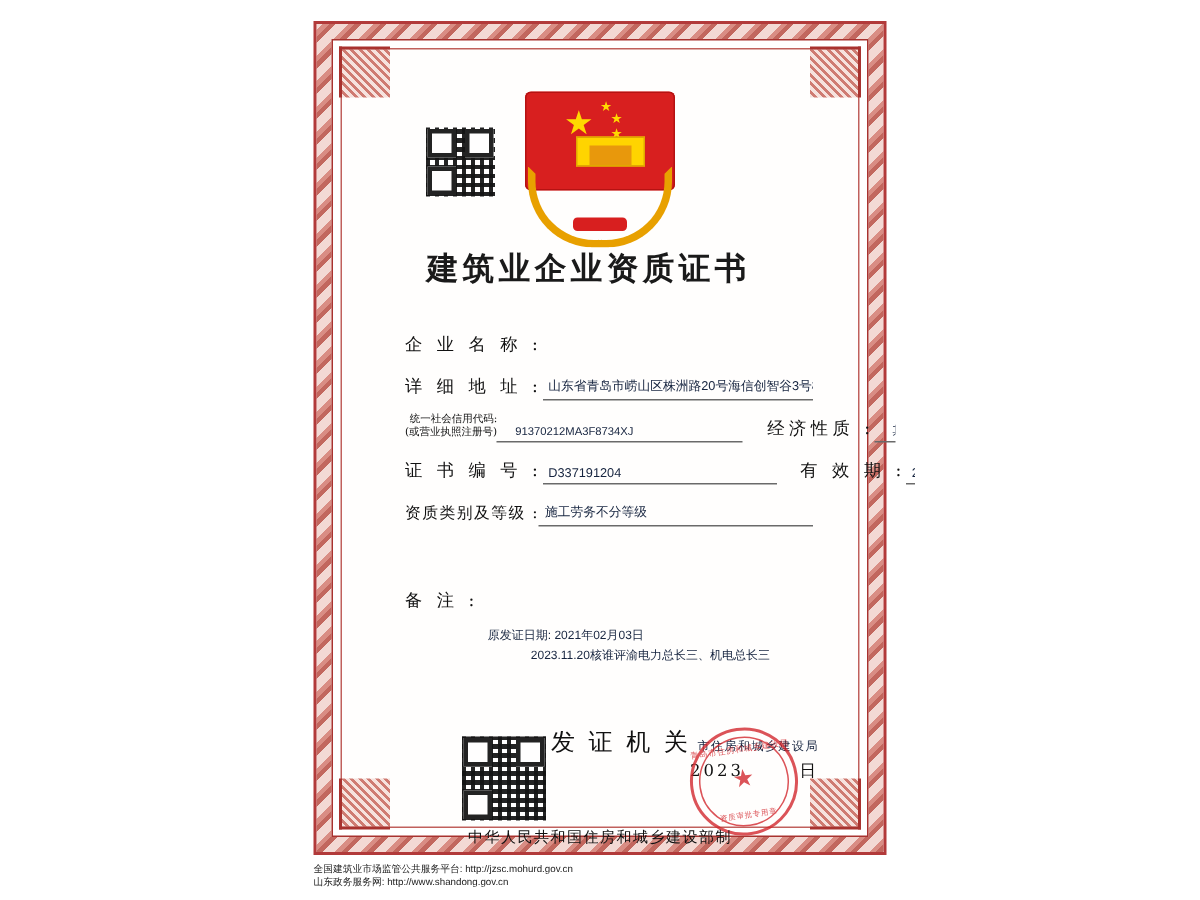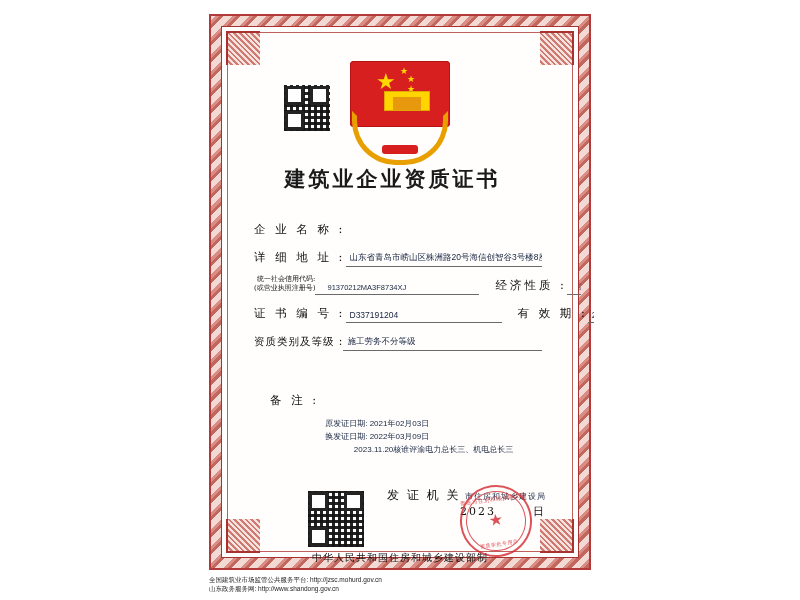--- a/index.html
+++ b/index.html
@@ -193,21 +193,21 @@
     font-family: "DejaVu Serif", serif;
     font-size: 21px;
     letter-spacing: 3px;
     color: #1a1a1a;
     font-weight: bold;
   }
 
   
   .fields {
     position: absolute;
-    left: 26px;
+    left: 42px;
     right: 30px;
     top: 182px;
   }
   .row {
     position: relative;
     min-height: 24px;
     margin-bottom: 4px;
     display: flex;
     align-items: flex-end;
   }
@@ -270,21 +270,21 @@
   
   .issuer {
     position: absolute;
     left: 0;
     right: 26px;
     top: 452px;
     text-align: right;
   }
   .issuer-line1 {
     font-family: "DejaVu Serif", serif;
-    font-size: 12px;
+    font-size: 16px;
     letter-spacing: 2px;
     color: #111;
   }
   .issuer-org {
     font-size: 8px;
     color: #16243f;
     letter-spacing: 1px;
     text-align: center;
   }
   .issuer-date {
@@ -441,21 +441,20 @@
               <span class="lbl" style="letter-spacing:1px;font-size:10.5px;">资质类别及等级 :</span>
               <span class="val">施工劳务不分等级</span>
             </div>
 
           </div>
 
           <div class="remark">
             <span class="lbl">备 注 :</span>
             <div class="remark-lines">
               <div>原发证日期: 2021年02月03日</div>
-              <div>换发证日期: 2022年03月09日</div>
               <div class="center">2023.11.20核谁评渝电力总长三、机电总长三</div>
             </div>
           </div>
 
           <div class="issuer">
             <div>
               <span class="issuer-line1">发 证 机 关</span>
               <span class="issuer-org">市住房和城乡建设局</span>
             </div>
             <div class="issuer-date">

